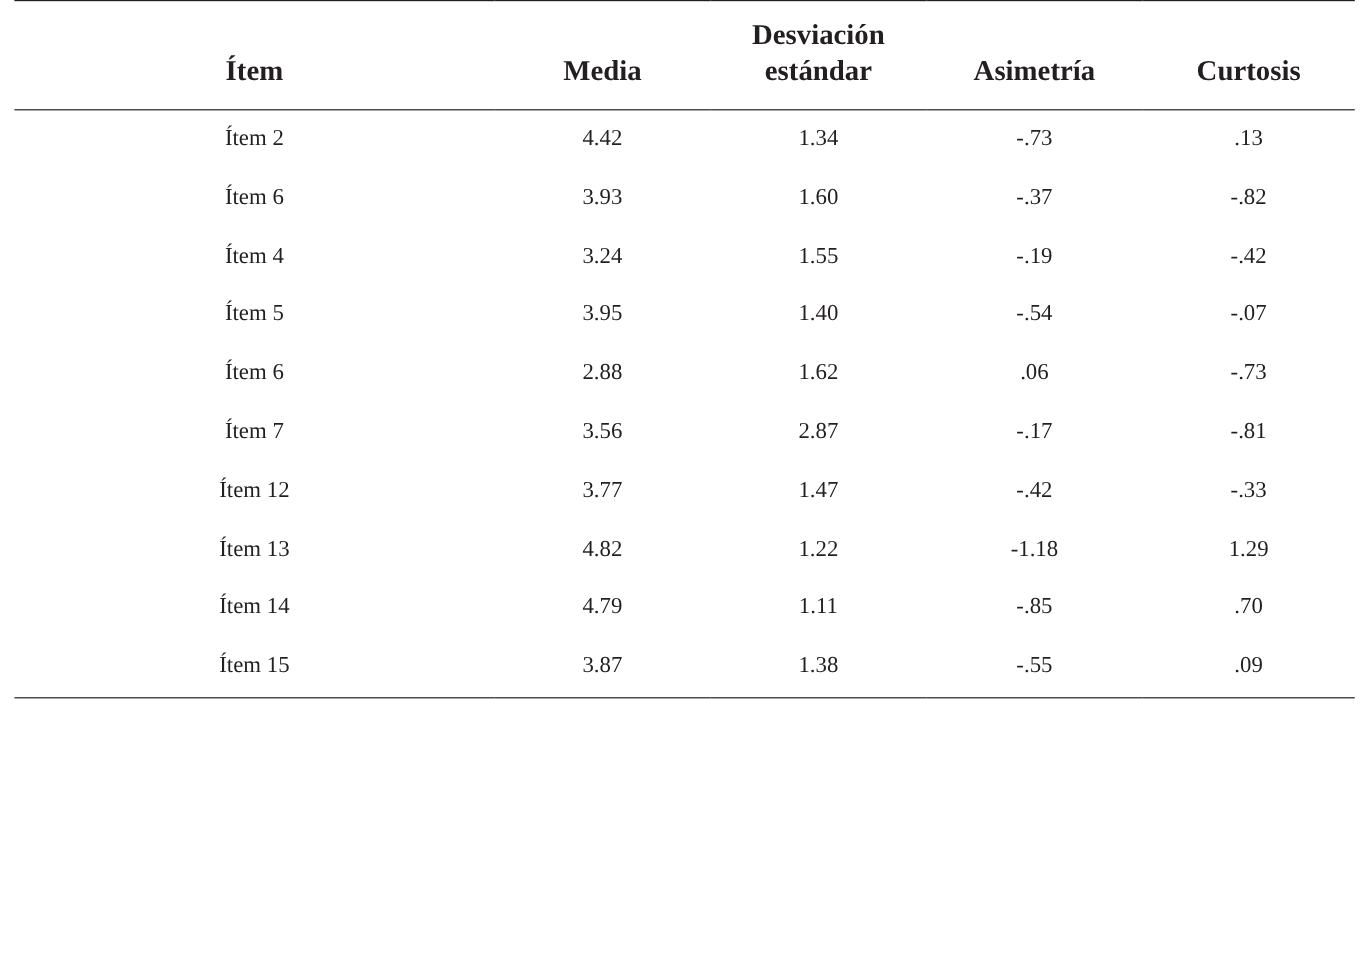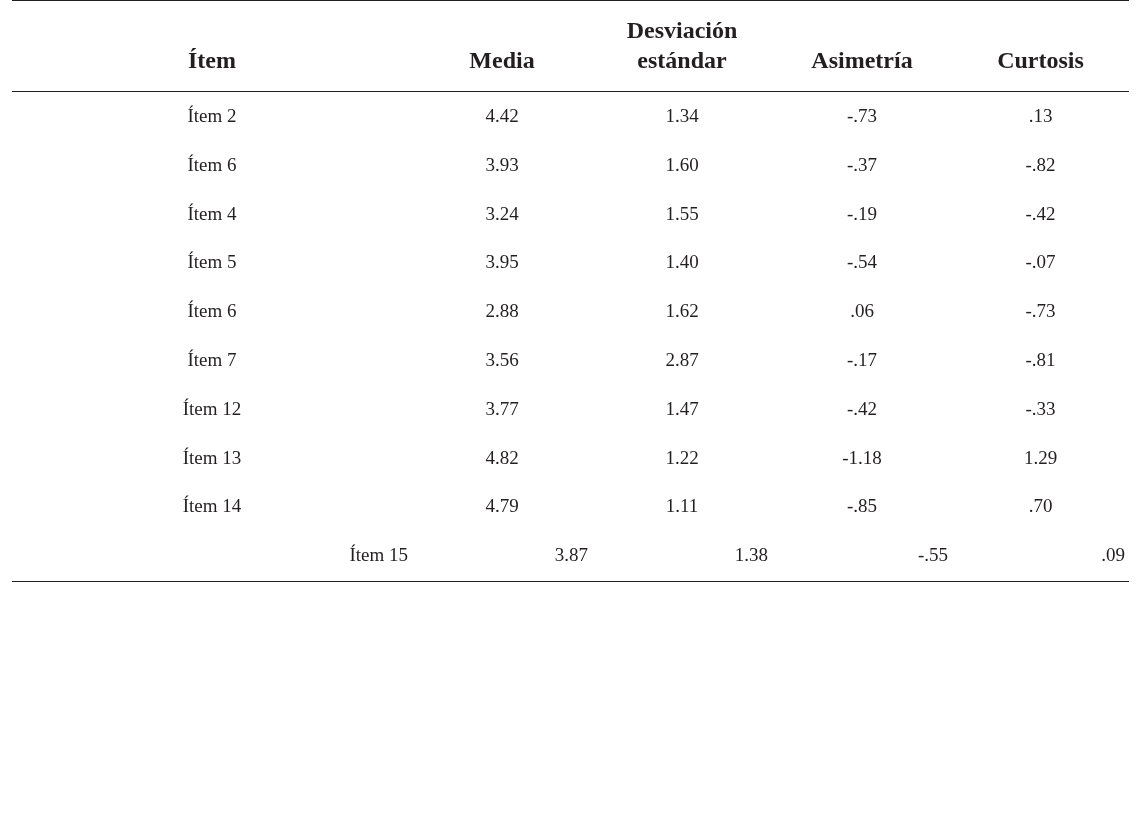--- a/index.html
+++ b/index.html
@@ -41,21 +41,20 @@
   table.stats tbody td {
     font-size: 19px;
     padding: 13px 4px;
     text-align: center;
     font-weight: normal;
     line-height: 1.2;
   }
   table.stats tbody tr:last-child td {
     border-bottom: 1.5px solid #231f20;
     padding-bottom: 14px;
-    text-align: right;
   }
   
   col.c-item   { width: 400px; }
   col.c-media  { width: 180px; }
   col.c-desv   { width: 180px; }
   col.c-asim   { width: 180px; }
   col.c-curt   { width: 177px; }
 
   th.c-item-h  { text-align: center; font-family: Liberation Serif, serif; }
   td.item-cell { text-align: center; }

